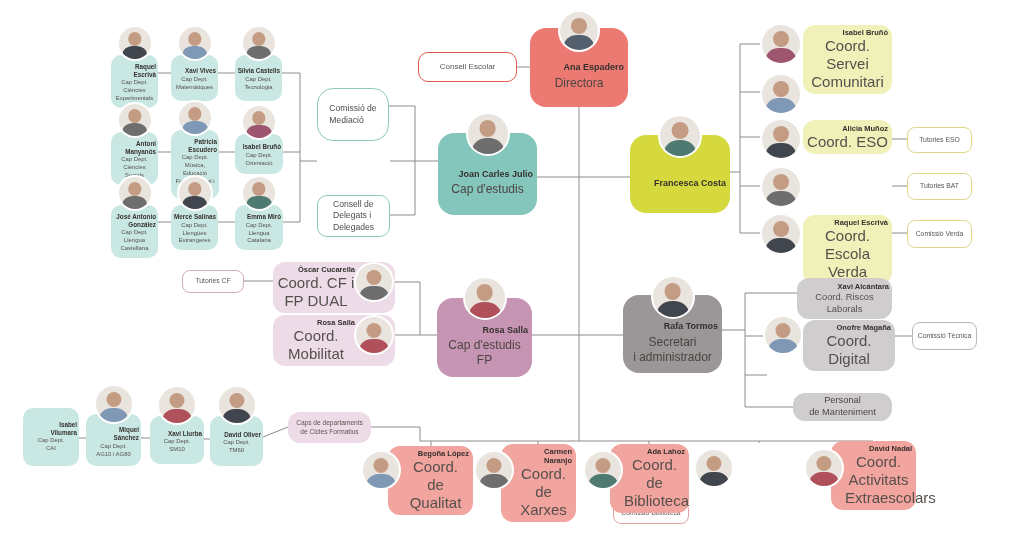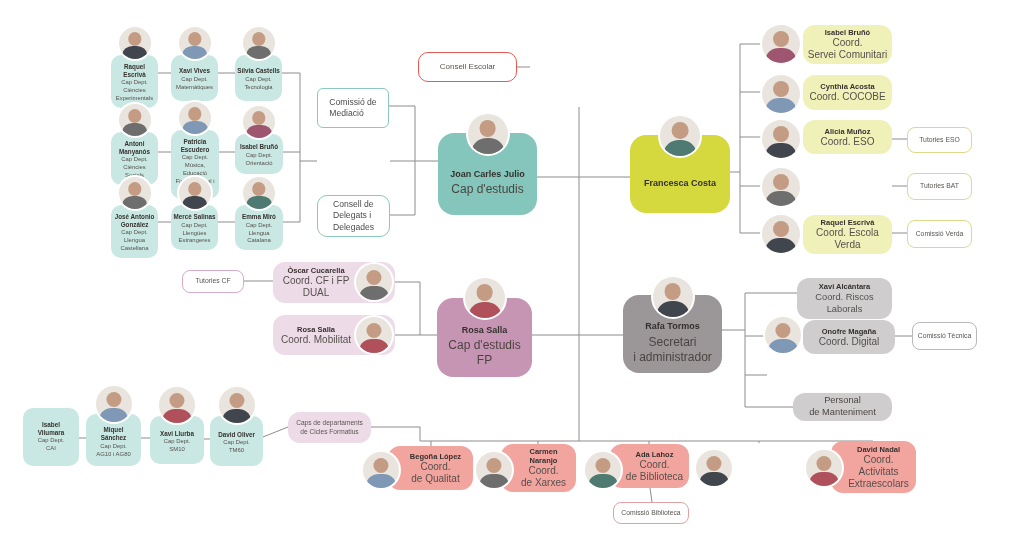--- a/index.html
+++ b/index.html
@@ -8,21 +8,21 @@
     position:relative; width:1024px; height:548px; background:#ffffff;
     font-family:"Liberation Sans", sans-serif; overflow:hidden; color:#383230;
   }
   .wires { position:absolute; left:0; top:0; }
   .node { position:absolute; }
   .bx {
     border-radius:12px; text-align:center;
     display:flex; flex-direction:column; justify-content:center;
     padding:4px 3px; position:relative; z-index:1;
   }
-  .name { font-weight:700; white-space:pre-line; line-height:1.2; color:#35302d; }
+  .name { font-weight:700; white-space:pre-line; line-height:1.2; color:#35302d;text-align:right; }
   .role { white-space:pre-line; line-height:1.3; color:#56504c; }
   
   .av { position:absolute; border-radius:50%; background:#e9e4de; overflow:hidden;
         z-index:2; box-shadow:0 0 0 2px #ffffff; }
   .av::before { content:""; position:absolute; left:50%; top:16%; width:42%; height:42%;
         transform:translateX(-50%); border-radius:50%; background:#c49c84; }
   .av::after  { content:""; position:absolute; left:50%; bottom:-14%; width:80%; height:54%;
         transform:translateX(-50%); border-radius:50% 50% 10px 10px / 62% 62% 10px 10px; background:#55606e; }
   .v1::after { background:#6e6e6e; } .v2::after { background:#9e5570; }
   .v3::after { background:#4e7a72; } .v4::after { background:#41454d; }
@@ -34,21 +34,21 @@
   .sm .bx { border-radius:10px; padding:8px 2px 5px; }
   .sm .name { font-size:6.3px; margin-bottom:1px; }
   .sm .role { font-size:5.9px; line-height:1.35; }
   .lg .bx { border-radius:16px; padding:26px 4px 8px; }
   .lg .name { font-size:9px; }
   .lg .role { font-size:12px; line-height:1.25; margin-top:3px; color:#4c4440; }
   
   .rw .av { left:0; }
   .rw .bx { min-height:32px; border-radius:12px; padding:3px 4px; }
   .rw .name { font-size:7.5px; }
-  .rw .role { font-size:10px; line-height:1.2; }
+  .rw .role { font-size:15px; line-height:1.2; }
   .rw-r .av { left:auto; right:3px; }
   
   .ob { background:#fff; border-radius:8px; display:flex; align-items:center; justify-content:center; }
   .ob .lbl { font-size:6.8px; color:#5a5550; white-space:pre-line; text-align:left; line-height:1.3; }
   .ob-md .lbl { font-size:8.6px; color:#4c4c4c; }
   .ob-ce .lbl { font-size:8px; }
   
   .lb { display:flex; flex-direction:column; align-items:center; justify-content:center;
         text-align:center; border-radius:12px; }
   .lb .lbl { font-size:9.3px; color:#4c4642; white-space:pre-line; line-height:1.25; }
@@ -160,34 +160,41 @@
   </div>
   <div class="node pt sm" style="left:235px;top:205px;width:48px">
     <span class="av av32 v3" style="top:-28px"></span>
     <div class="bx c-teal-l" style="min-height:42px">
       <div class="name">Emma Miró</div>
       <div class="role">Cap Dept.
 Llengua Catalana</div>
     </div>
   </div>
 
-  <div class="node ob ob-md o-teal" style="left:317px;top:88px;width:72px;height:40px;border-radius:6px">
+  <div class="node ob ob-md o-teal" style="left:317px;top:88px;width:72px;height:53px;border-radius:16px">
     <div class="lbl">Comissió de
 Mediació</div>
   </div>
   <div class="node ob ob-md o-teal" style="left:317px;top:195px;width:73px;height:42px;border-radius:10px">
     <div class="lbl">Consell de
 Delegats i
 Delegades</div>
   </div>
 
   <div class="node ob ob-ce o-red" style="left:418px;top:52px;width:99px;height:30px;border-radius:10px">
     <div class="lbl">Consell Escolar</div>
   </div>
 
+  <div class="node pt lg" style="left:530px;top:28px;width:98px">
+    <span class="av av38 v0" style="top:-16px"></span>
+    <div class="bx c-salmon" style="min-height:79px">
+      <div class="name">Ana Espadero</div>
+      <div class="role">Directora</div>
+    </div>
+  </div>
 
   <div class="node pt lg" style="left:438px;top:133px;width:99px">
     <span class="av av40 v1" style="top:-19px"></span>
     <div class="bx c-teal" style="min-height:82px">
       <div class="name">Joan Carles Julio</div>
       <div class="role">Cap d'estudis</div>
     </div>
   </div>
 
   <div class="node pt lg" style="left:630px;top:135px;width:100px">
@@ -200,24 +207,20 @@
   <div class="node rw" style="left:762px;top:25px;width:130px">
     <span class="av av38 v2" style="top:0"></span>
     <div class="bx c-yellow-l" style="margin-left:41px;min-height:38px">
       <div class="name">Isabel Bruñó</div>
       <div class="role">Coord.
 Servei Comunitari</div>
     </div>
   </div>
   <div class="node rw" style="left:762px;top:75px;width:130px">
     <span class="av av38 v5" style="top:0"></span>
-    <div class="bx c-yellow-l" style="margin-left:41px;min-height:35px">
-      <div class="name">Cynthia Acosta</div>
-      <div class="role">Coord. COCOBE</div>
-    </div>
   </div>
   <div class="node rw" style="left:762px;top:120px;width:130px">
     <span class="av av38 v4" style="top:0"></span>
     <div class="bx c-yellow-l" style="margin-left:41px;min-height:34px">
       <div class="name">Alicia Muñoz</div>
       <div class="role">Coord. ESO</div>
     </div>
   </div>
   <div class="node rw" style="left:762px;top:168px;width:130px">
     <span class="av av38 v1" style="top:0"></span>

